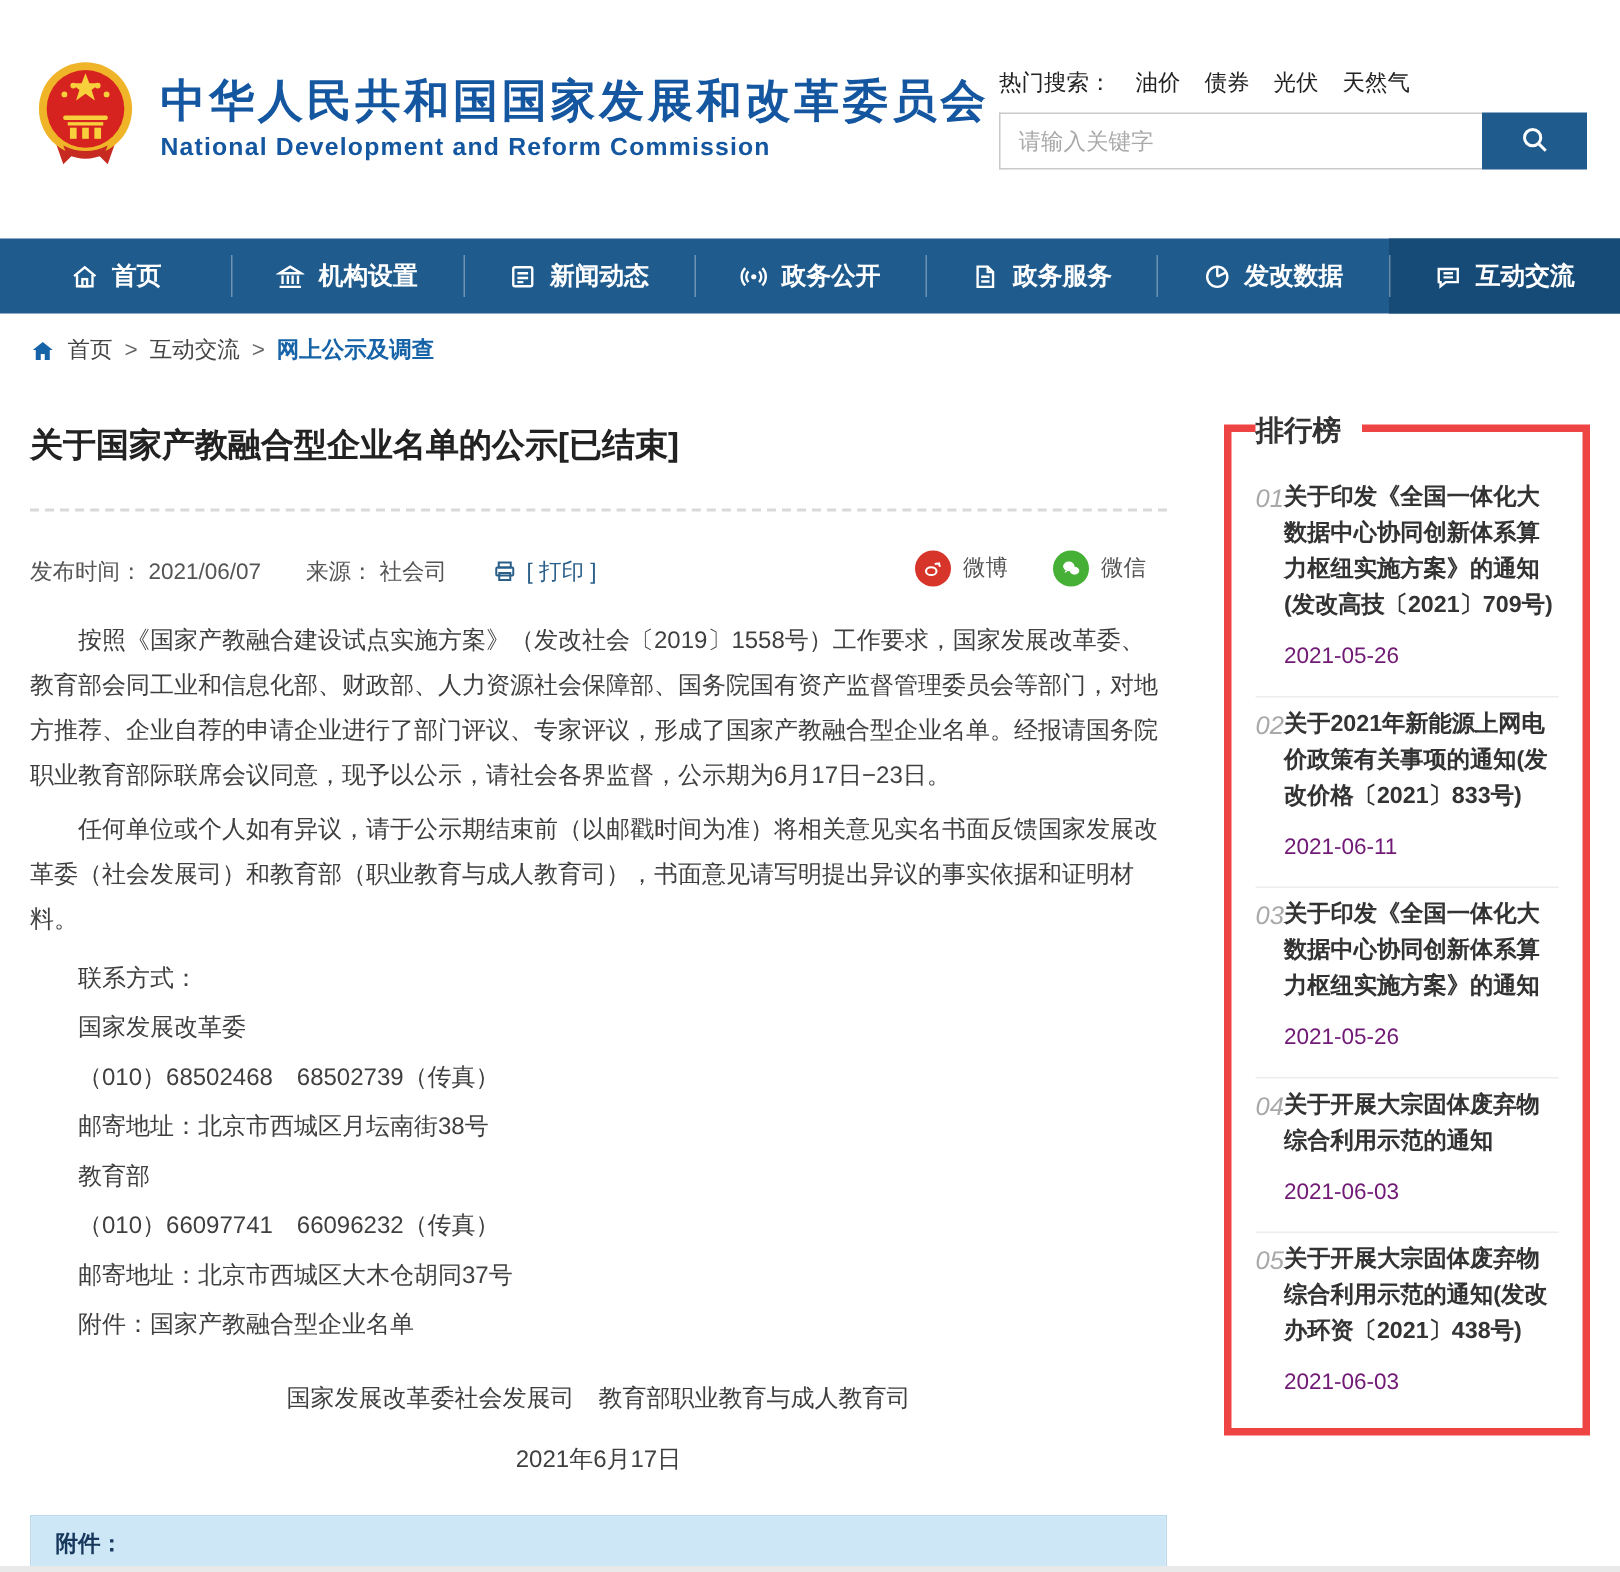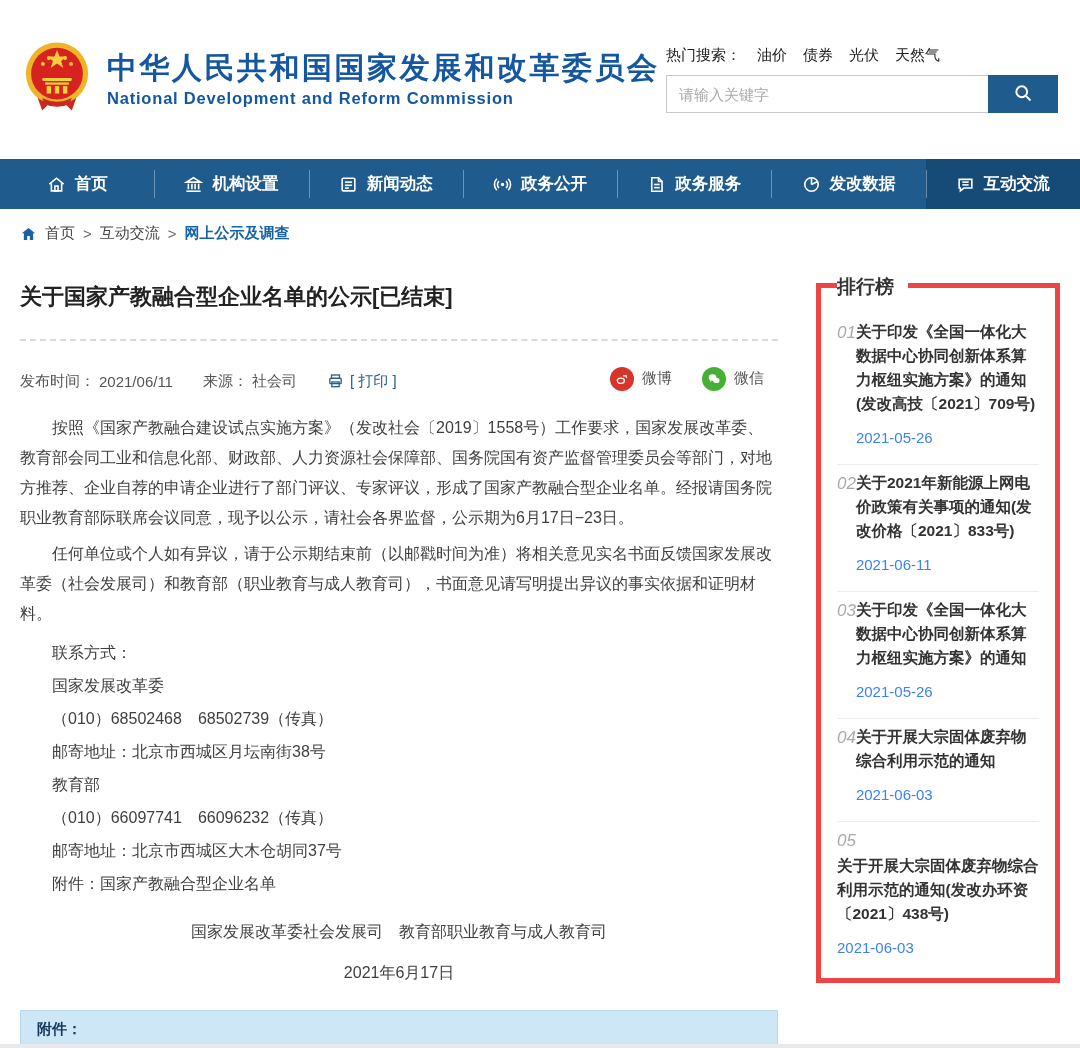--- a/index.html
+++ b/index.html
@@ -54,24 +54,24 @@
   .attachment-box { border: 1px solid #bcd9ec; margin: 24px 0 8px; }
   .att-header { background: #cde7f7; padding: 9px 16px; font-size: 15px; font-weight: bold; color: #17375c; }
   .att-row { background: #fff; padding: 13px 16px; }
   .att-link { color: #3478a6; text-decoration: none; font-size: 15px; display: inline-flex; align-items: center; gap: 5px; cursor: pointer; }
   
   .rank-box { border: 5px solid #ef4444; padding: 0 16px 4px; }
   .rank-title-wrap { position: relative; top: -14px; display: inline-block; background: #fff; padding-right: 14px; }
   .rank-box-title { font-size: 19px; font-weight: bold; color: #333; }
   .rank-item { display: flex; padding: 6px 0 18px; border-bottom: 1px solid #ededed; cursor: pointer; }
   .rank-item:first-of-type { padding-top: 0; }
-  .rank-item:last-of-type { border-bottom: none; flex-direction: column; }
+  .rank-item:last-of-type { border-bottom: none; }
   .rank-num { font-size: 17px; font-style: italic; color: #a9a9a9; flex-shrink: 0; line-height: 1.5; }
   .rank-text-title { font-size: 15.5px; font-weight: bold; color: #333; line-height: 1.55; }
-  .rank-date { margin-top: 13px; font-size: 15px; color: #3b82f6; }
+  .rank-date { margin-top: 13px; font-size: 15px; color: #701a75; }
   .bottom-strip { position: absolute; bottom: 0; left: 0; width: 100%; height: 4px; background: #e9e9e9; }
 </style>
 </head>
 <body>
 
 <header class="site-header">
   <div class="brand">
     <span>
       <svg class="emblem" viewBox="0 0 100 104">
         <path d="M18 62 L30 96 L42 84 Z" fill="#c62a21"></path>
@@ -197,21 +197,21 @@
 
 <main class="page-main">
 
   <article class="article-col">
     <h1 class="article-title">关于国家产教融合型企业名单的公示[已结束]</h1>
     <hr class="dashed-sep">
 
     <div class="meta-row">
       <span class="meta-item">
         <span>发布时间：</span>
-          <span>2021/06/11</span>
+          <span>2021/06/07</span>
       </span>
       <span class="meta-item">
         <span>来源：</span>
           <span>社会司</span>
       </span>
       <a class="print-btn">
         <svg width="17" height="16" viewBox="0 0 24 24" fill="none" stroke="#2a5f8a" stroke-width="2">
             <rect x="6" y="3" width="12" height="5"></rect>
             <rect x="3.5" y="8" width="17" height="8" rx="1"></rect>
             <rect x="6.5" y="13.5" width="11" height="7"></rect>

